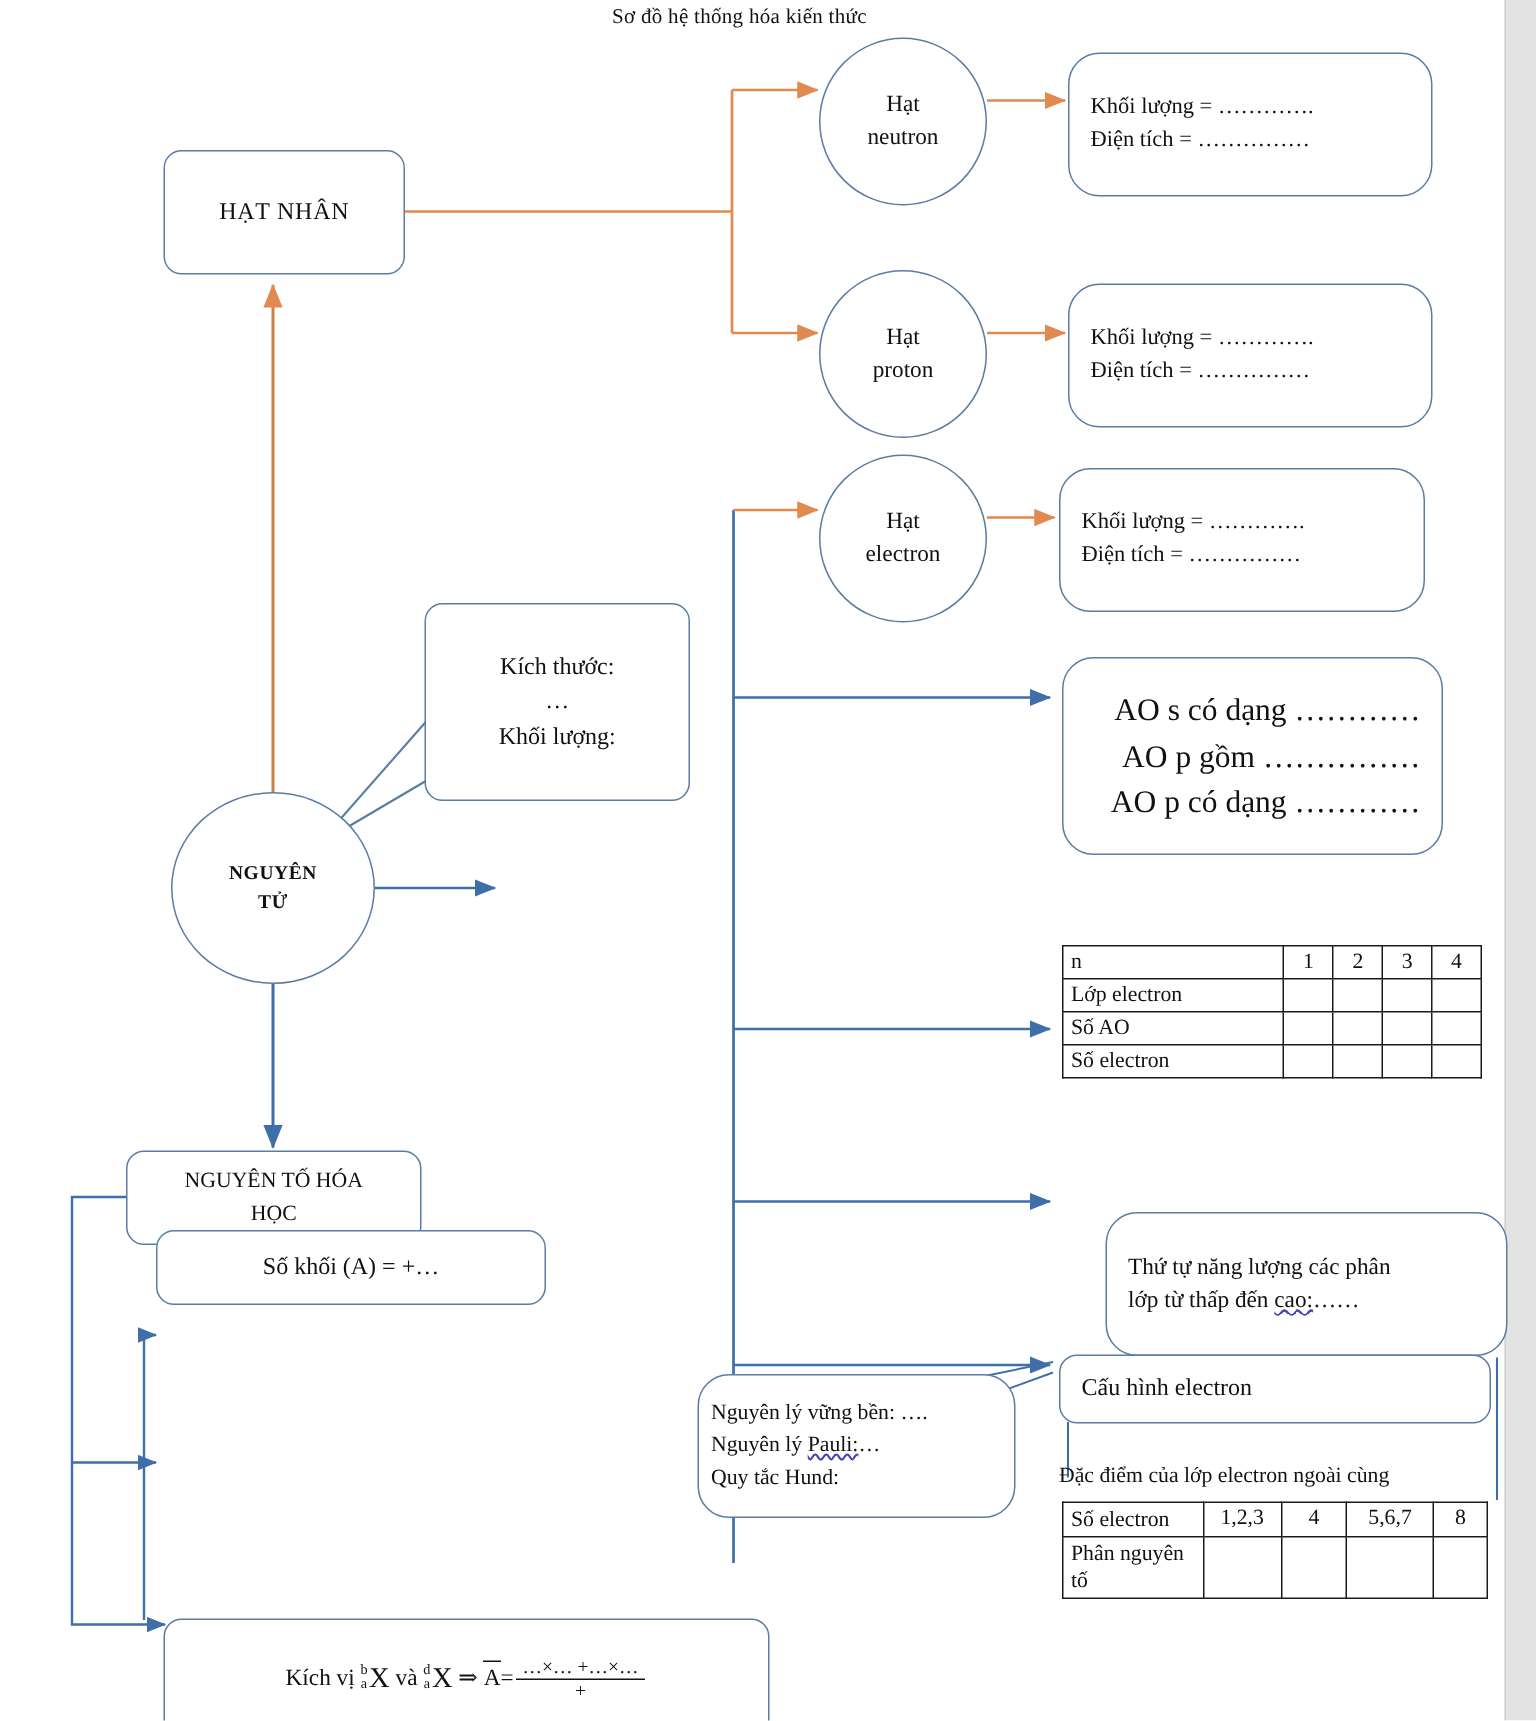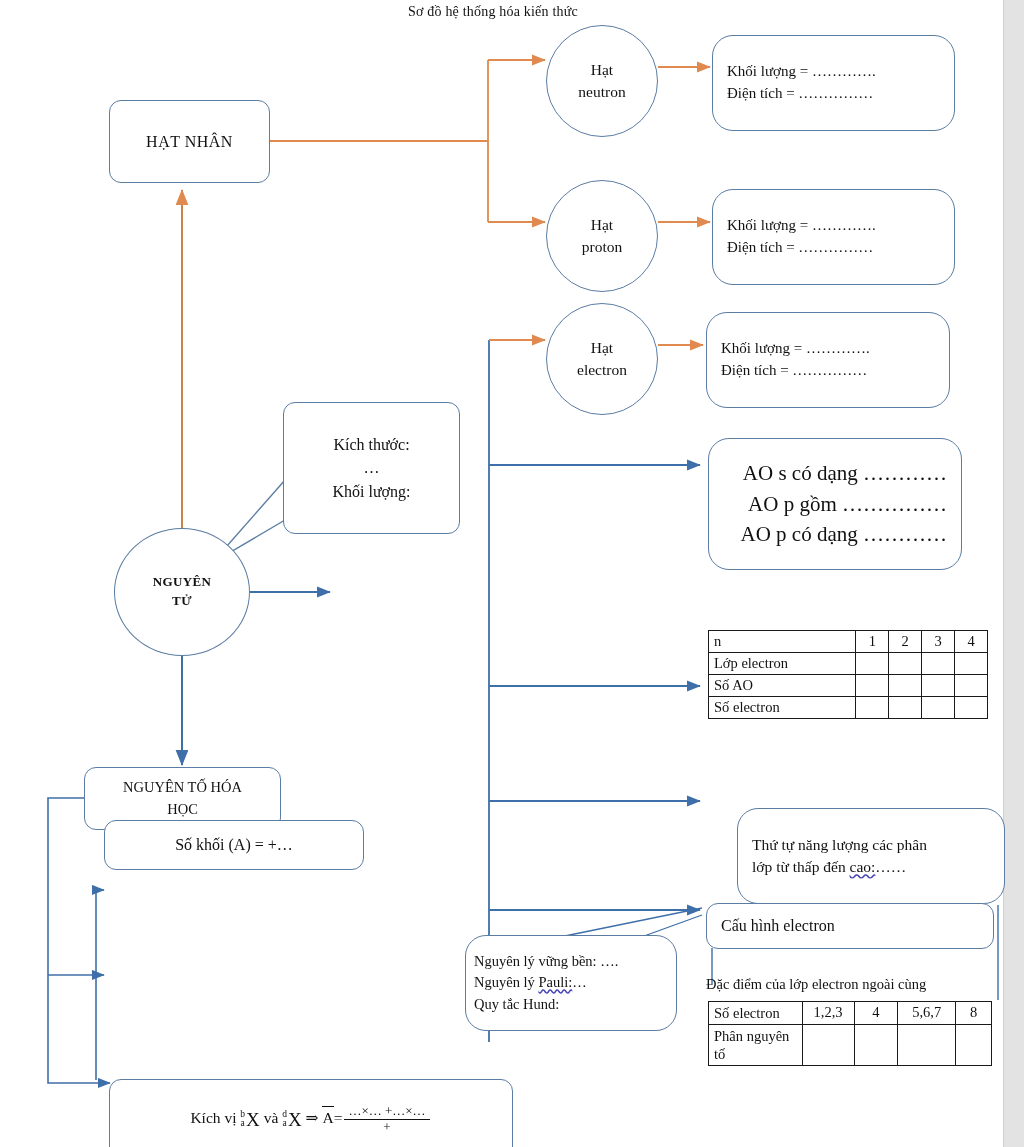--- a/index.html
+++ b/index.html
@@ -235,21 +235,21 @@
 
   <div class="node rrect leftline pad" style="left:710px; top:808px; width:268px; height:96px; font-size:15.5px;margin-left:27px;">
     <span class="l">Thứ tự năng lượng các phân</span>
     <span class="l"><span>lớp từ thấp đến </span><span class="sq">cao:</span><span>……</span></span>
   </div>
 
   <div class="node rrect leftline" style="left:706px; top:903px; width:288px; height:46px; font-size:16px; padding-left:14px;">
     <span class="l">Cấu hình electron</span>
   </div>
 
-  <div class="node rrect leftline pad" style="left:465px; top:935px; width:212px; height:96px; font-size:14.5px; padding:6px 8px;">
+  <div class="node rrect leftline pad" style="left:465px; top:916px; width:212px; height:96px; font-size:14.5px; padding:6px 8px;">
     <span class="l">Nguyên lý vững bền: ….</span>
     <span class="l"><span>Nguyên lý </span><span class="sq">Pauli:</span><span>…</span></span>
     <span class="l"><span>Quy tắc Hund: </span><span class="sq">    </span></span>
   </div>
 
   <div class="plainlabel" style="left:706px; top:976px;">Đặc điểm của lớp electron ngoài cùng</div>
 
   <table class="grid" id="tbl-ngoai" style="left:708px; top:1001px; width:284px;">
       <tbody>
         <tr>

